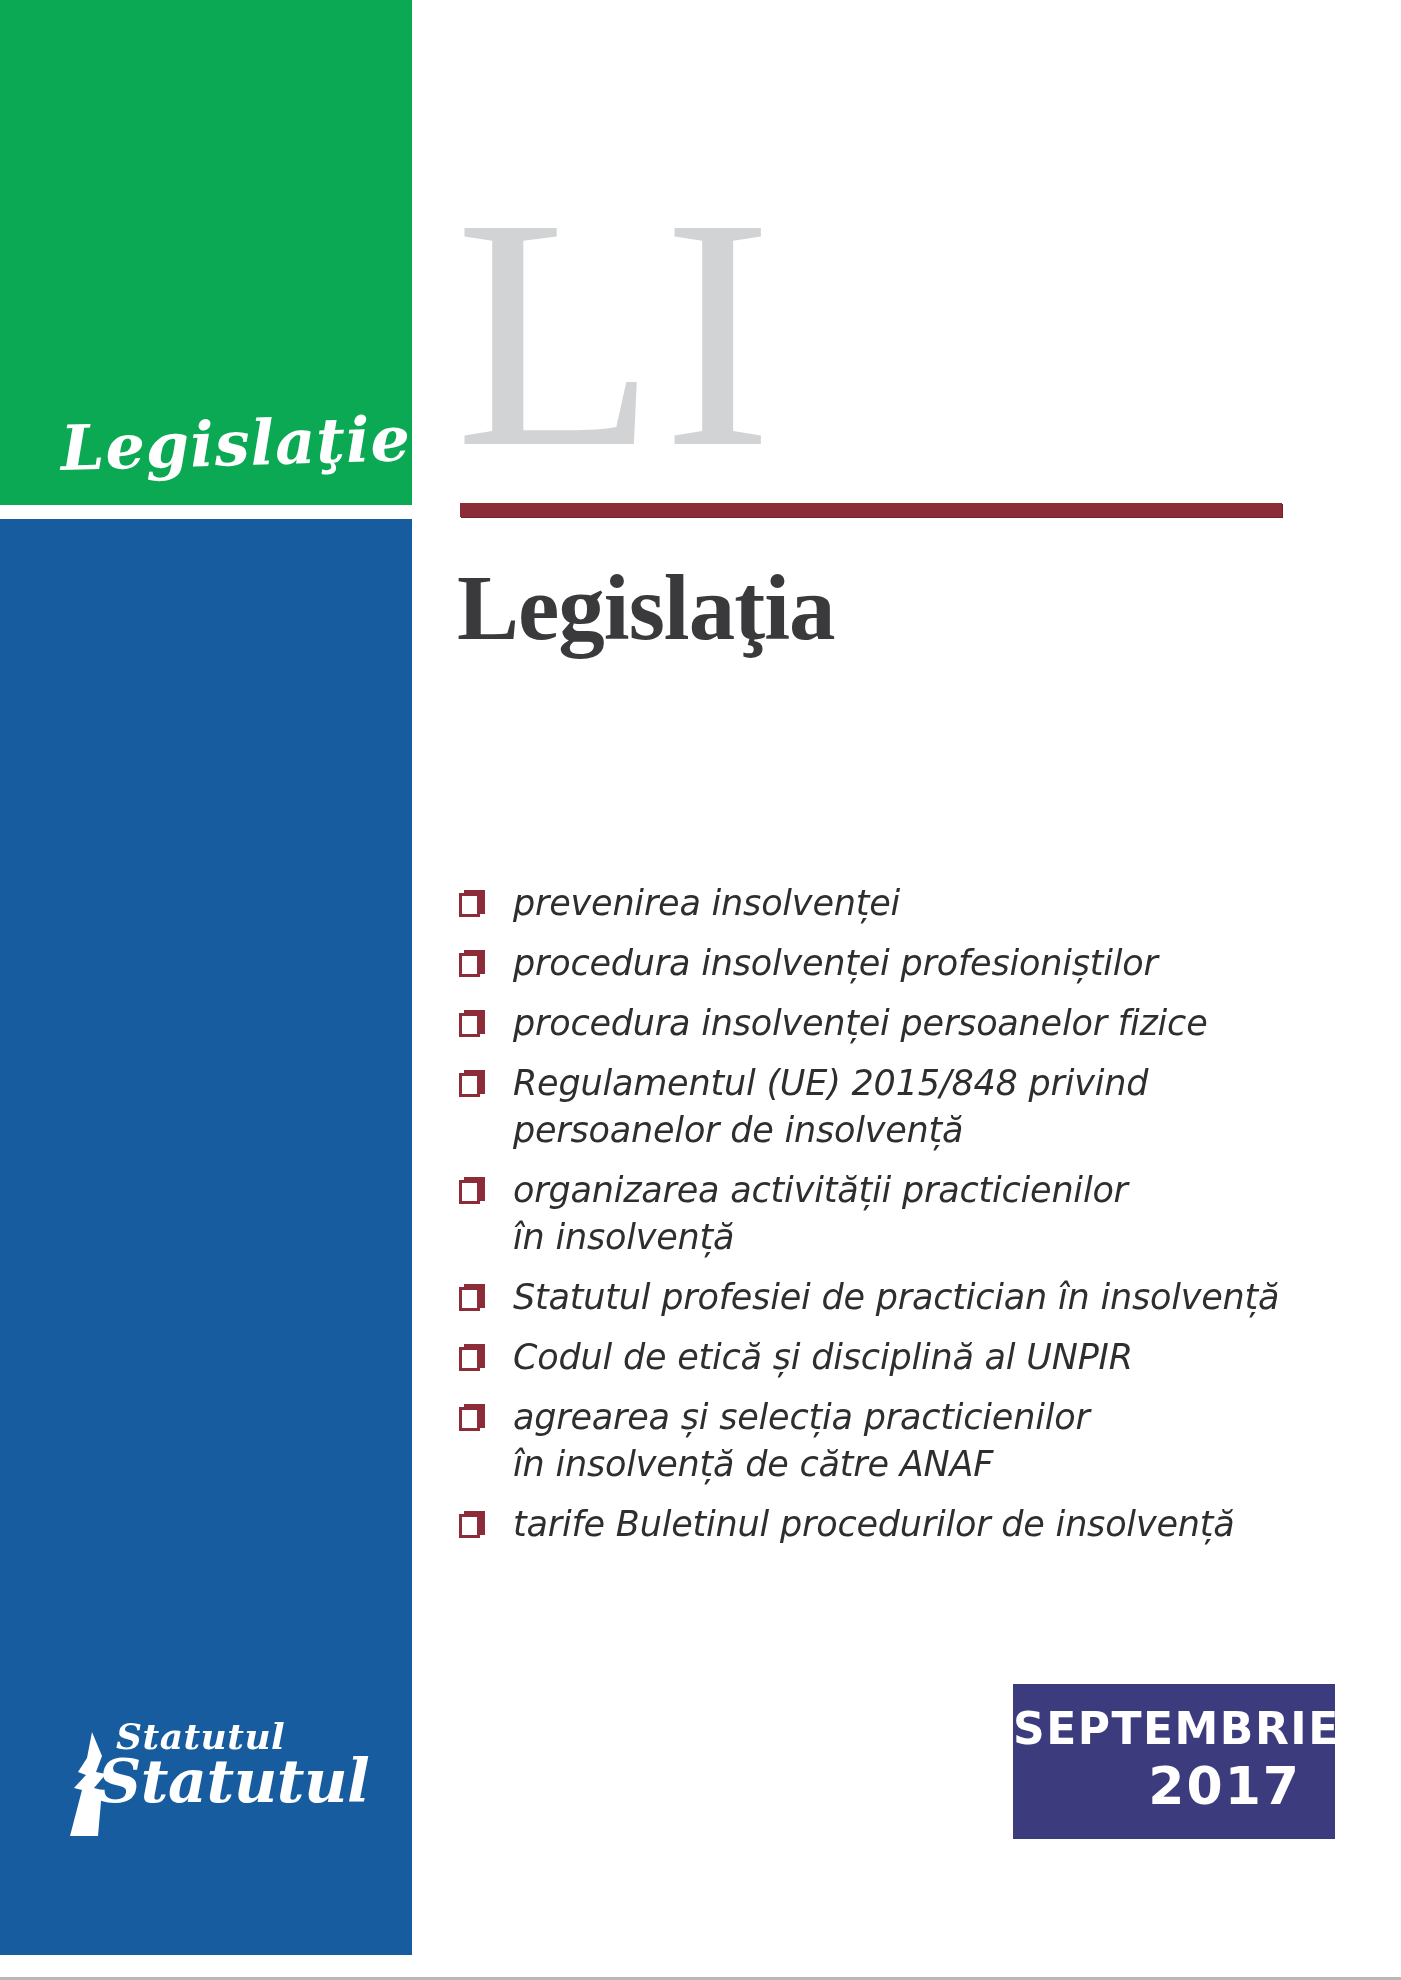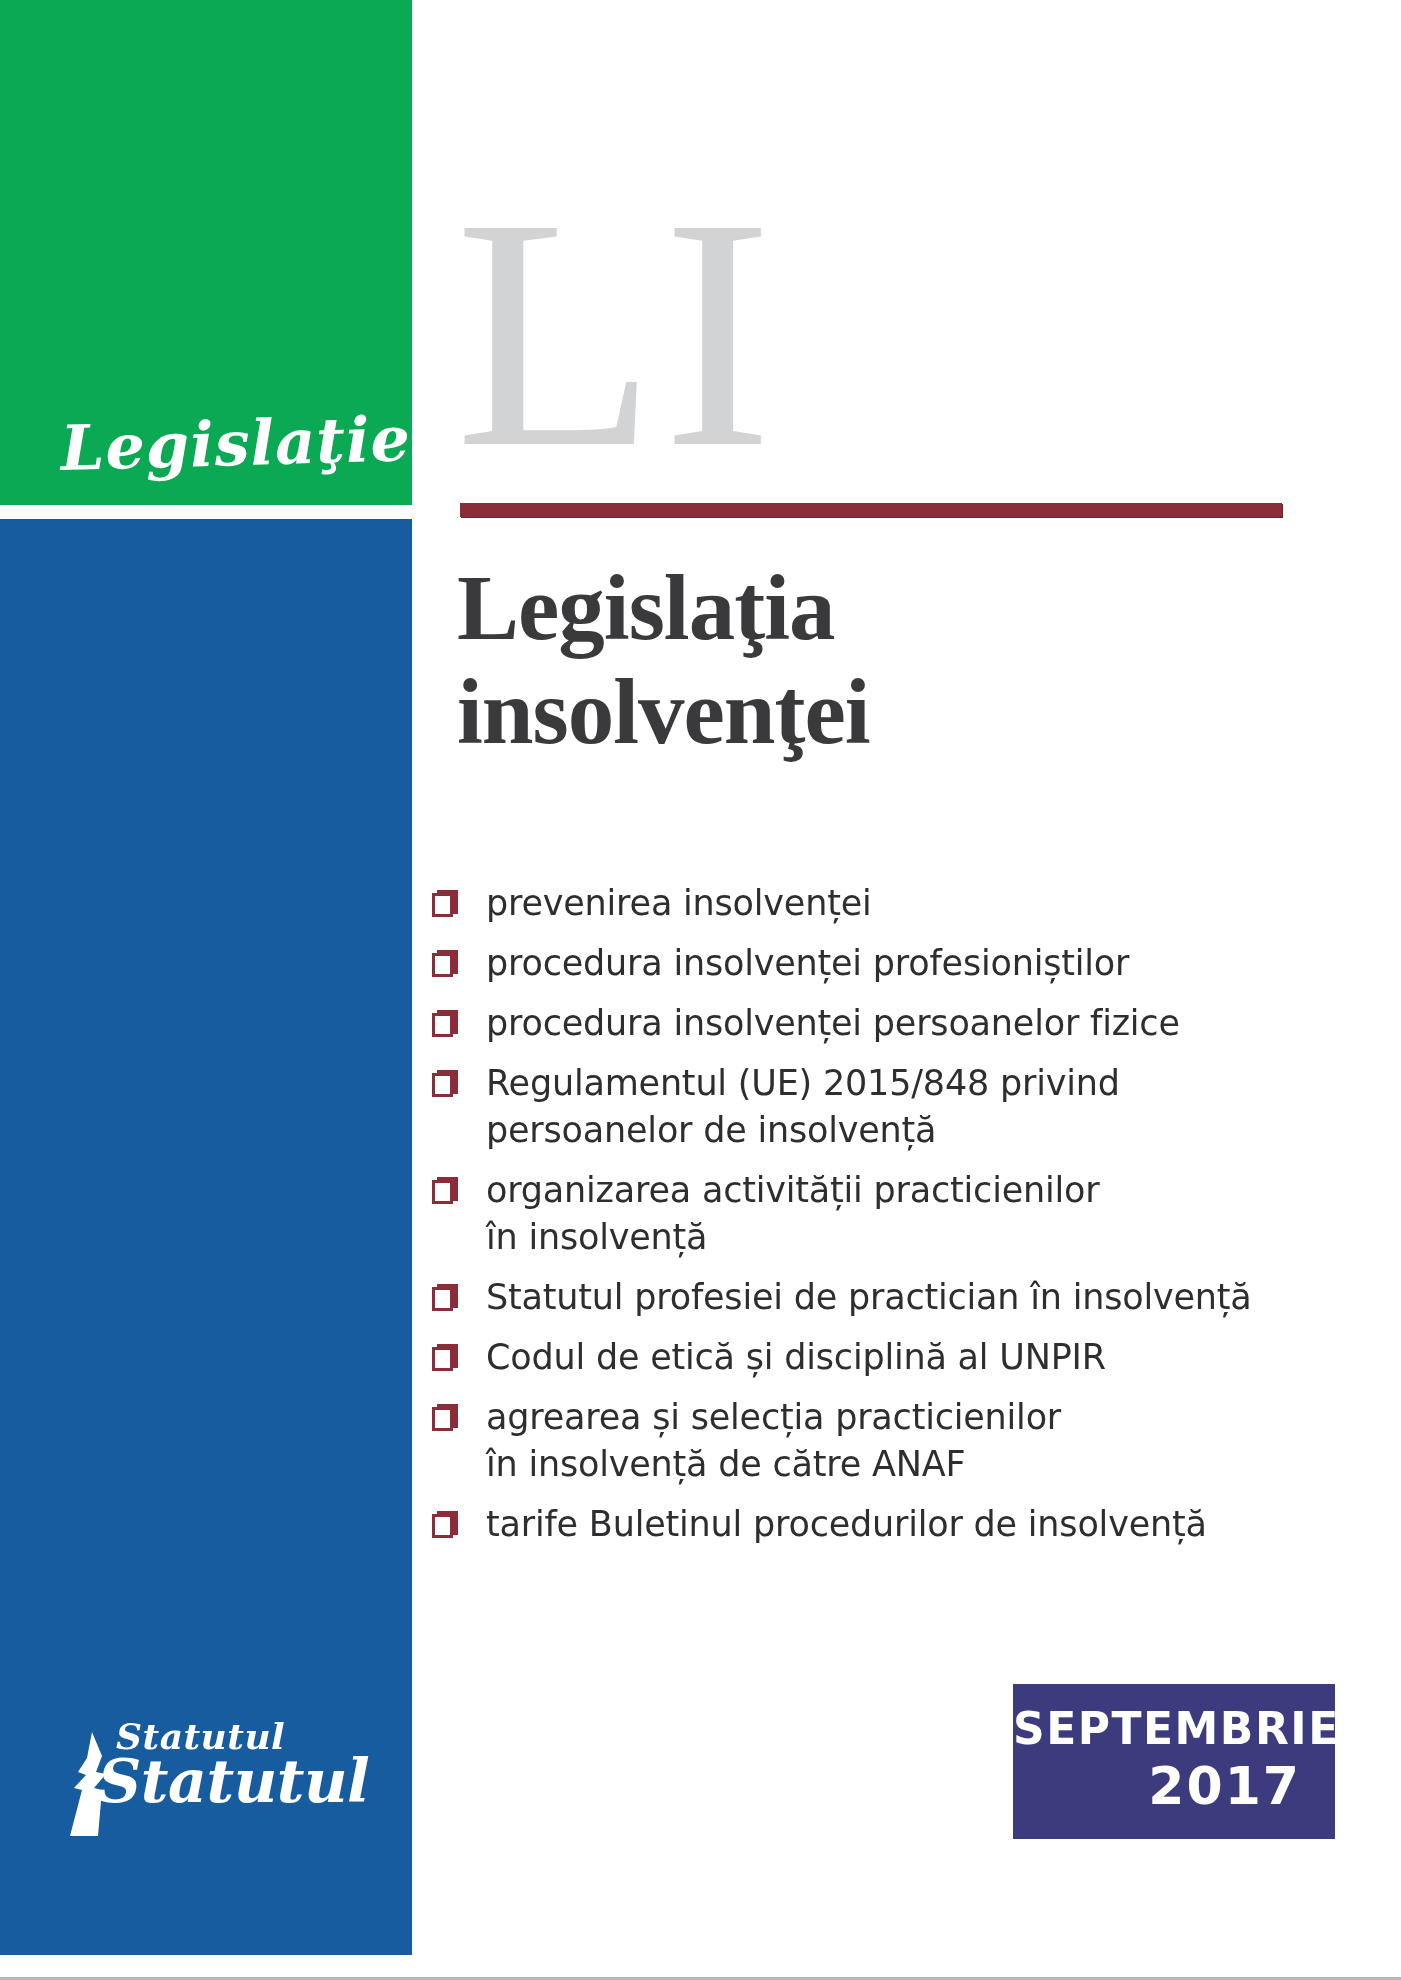--- a/index.html
+++ b/index.html
@@ -99,23 +99,24 @@
     font-weight: 700;
     font-size: 93px;
     line-height: 104px;
     letter-spacing: -1px;
   }
   .title .line { display: block; }
 
   
   .bullets {
     position: absolute;
-    left: 432px;
+    left: 459px;
     top: 880px;
     width: 900px;
+    font-style: italic;
   }
   .bullet-row {
     position: relative;
     display: flex;
     align-items: flex-start;
     margin-bottom: 13px;
   }
   .bullet-marker {
     flex: 0 0 auto;
     width: 26px;
@@ -242,21 +243,20 @@
   <div class="band-blue"></div>
 
   <div class="legislatie-script">Legislaţie</div>
 
   <div class="li-mark">LI</div>
 
   <div class="red-rule"></div>
 
   <div class="title">
     <span class="line">Legislaţia</span>
-    <span class="line">insolvenţei</span>
   </div>
 
   <div class="bullets">
 
     <div class="bullet-row">
       <span class="bullet-marker">
         <span class="back"></span>
           <span class="front"></span>
       </span>
       <span class="bullet-text">

